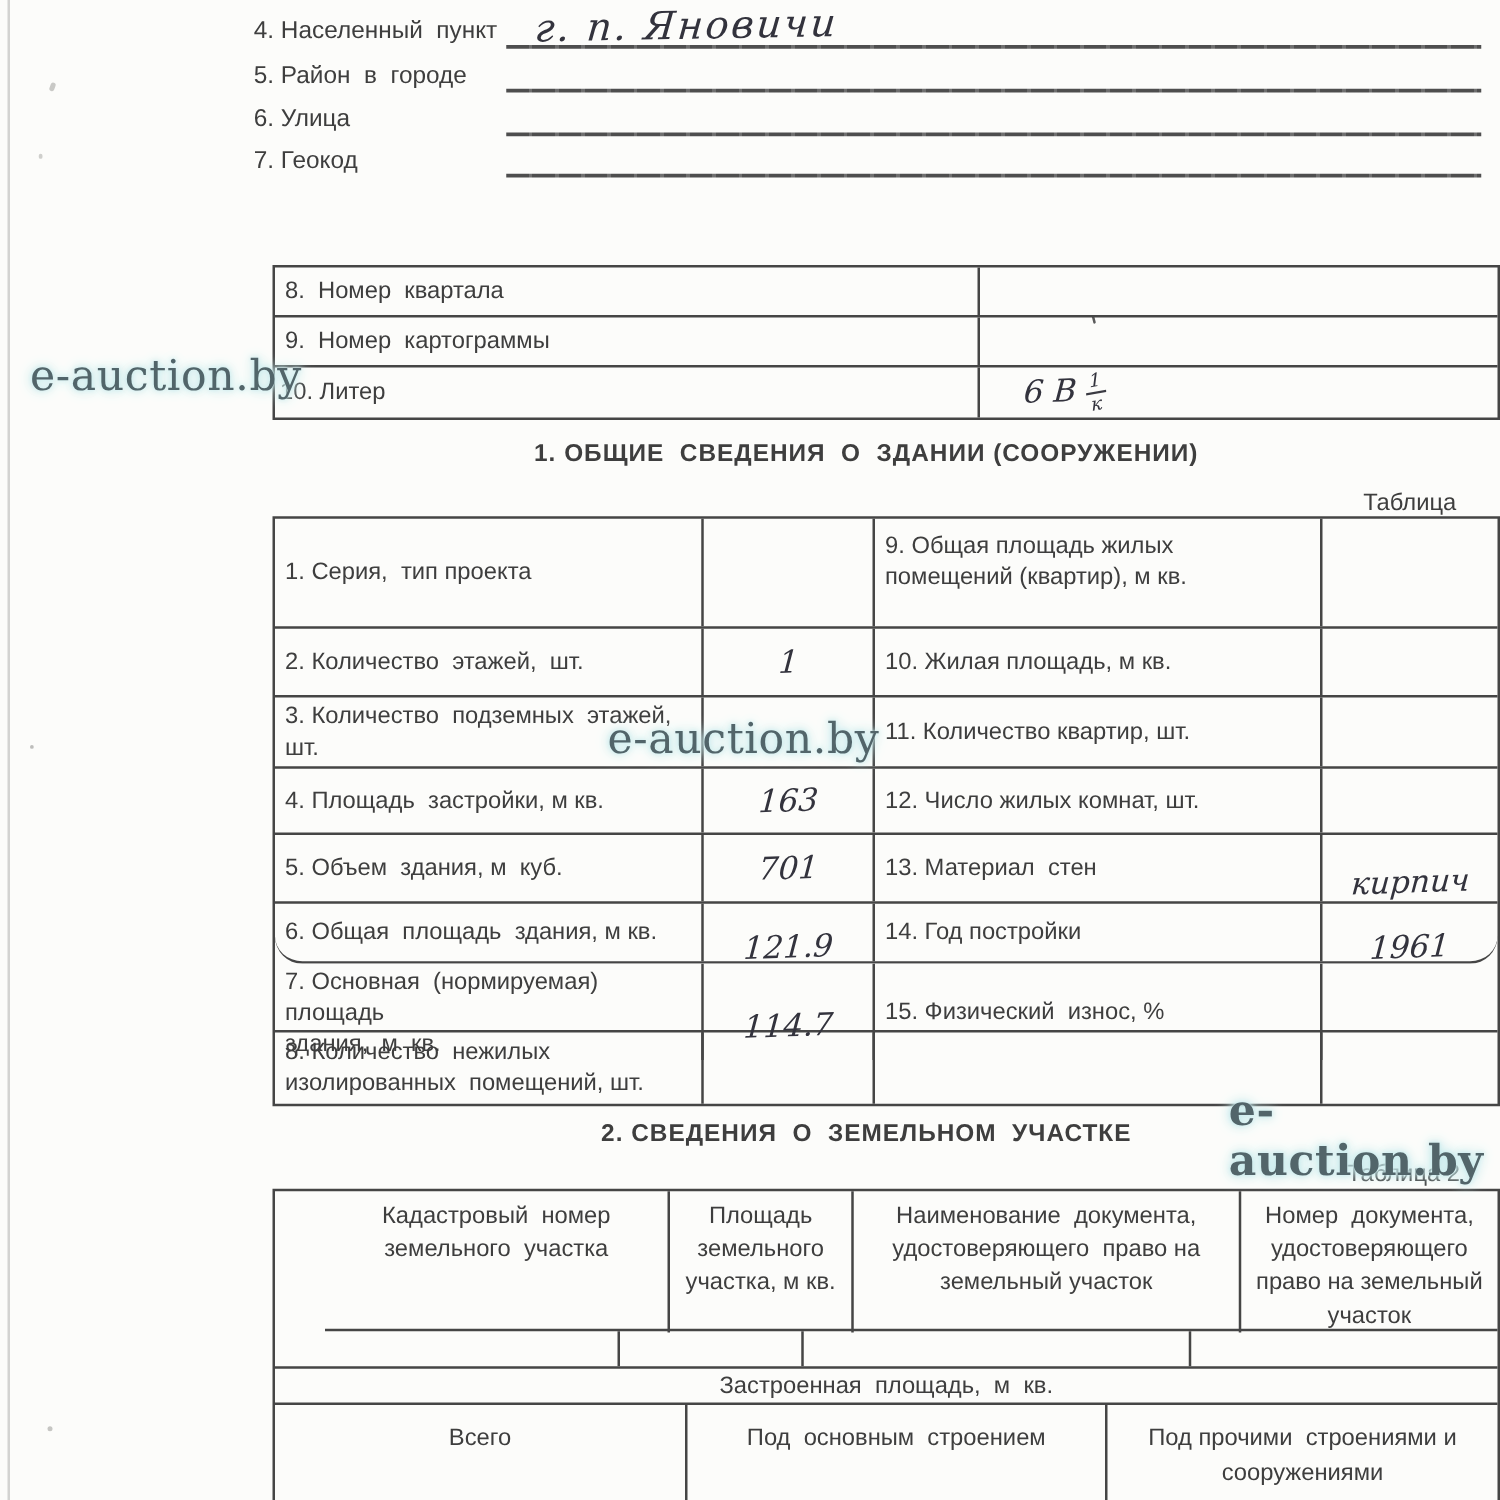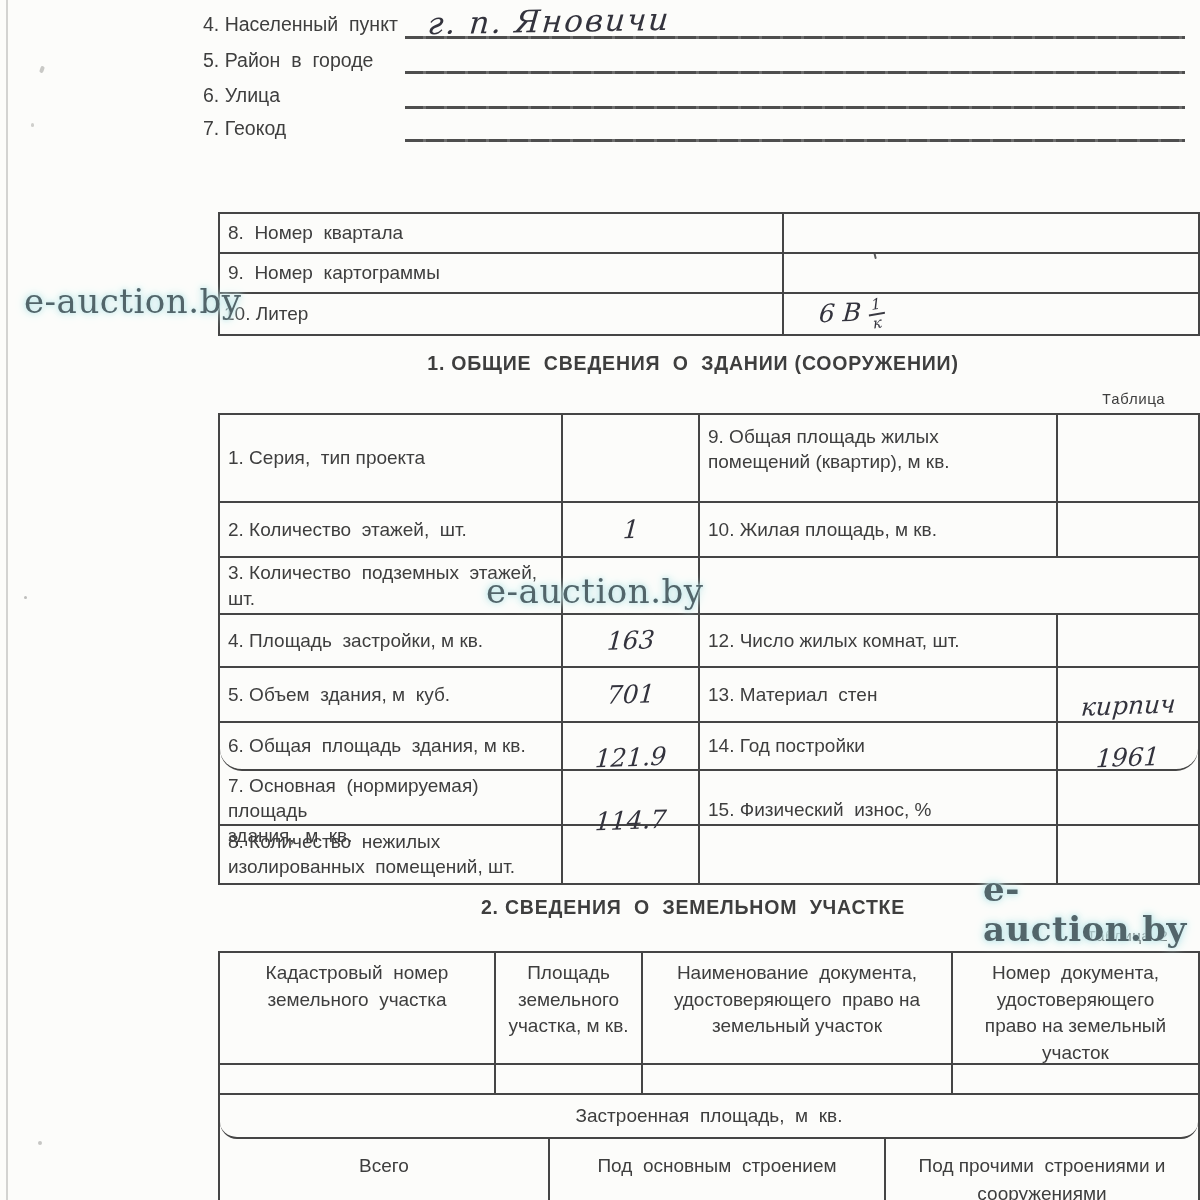--- a/index.html
+++ b/index.html
@@ -45,31 +45,31 @@
   
   .loctable{ top:212px; }
   .loctable .trow{ grid-template-columns:564px 1fr; height:40px; }
   .liter-val{ justify-content:flex-start; padding-left:35px; }
   .hwv{ font-family:"DejaVu Serif", serif; font-style:italic; font-size:25px; color:#33333d; transform:rotate(-2deg) skewX(-6deg); }
   .frac{ display:inline-flex; flex-direction:column; align-items:center; margin-left:8px; transform:rotate(-8deg); line-height:1; vertical-align:middle; }
   .frac .fn{ font-size:15px; border-bottom:2px solid #3a3a42; padding:0 3px 1px; }
   .frac .fd{ font-size:15px; padding-top:1px; }
   
   .sec-title{ position:absolute; left:202px; width:982px; text-align:center; font-weight:bold; font-size:19.5px; letter-spacing:.8px; }
-  .tbl-caption{ position:absolute; left:202px; text-align:right; font-size:15px;font-family:Liberation Mono, monospace; }
+  .tbl-caption{ position:absolute; left:202px; text-align:right; font-size:19px; }
   
   .t1{ top:413px; }
   .t1 .trow{ grid-template-columns:343px 137px 358px 1fr; }
   .low{ position:relative; top:11px; }
   
   .t2{ top:951px; }
-  .t2 .hdr{ grid-template-columns:276px 147px 310px 1fr; height:112px; }
+  .t2 .hdr{ grid-template-columns:276px 147px 310px 1fr; height:112px;margin-left:40px; }
   .t2 .hdr .cell{ justify-content:center; text-align:center; align-items:flex-start; padding-top:7px; line-height:1.4; }
   .t2 .emptyrow{ grid-template-columns:276px 147px 310px 1fr; height:30px; }
-  .t2 .merged{ grid-template-columns:1fr; height:44px;border-radius:17px; }
+  .t2 .merged{ grid-template-columns:1fr; height:29px; }
   .t2 .merged .cell{ justify-content:center; }
   .t2 .botrow{ grid-template-columns:330px 336px 1fr; height:80px; }
   .t2 .botrow .cell{ justify-content:center; text-align:center; align-items:flex-start; padding-top:13px; line-height:1.45; }
 </style>
 </head>
 <body>
 
 <div class="page">
 
   <div class="edge-line"></div>
@@ -142,20 +142,21 @@
       <div class="cell lab txt">10. Жилая площадь, м кв.</div>
       <div class="cell val">
           <span class="hwv"></span>
         </div>
     </div>
     <div class="trow" style="height:57px;">
       <div class="cell lab txt">3. Количество  подземных  этажей, шт.</div>
       <div class="cell val">
           <span class="hwv"></span>
         </div>
+      <div class="cell lab txt">11. Количество квартир, шт.</div>
       <div class="cell val">
           <span class="hwv"></span>
         </div>
     </div>
     <div class="trow" style="height:53px;">
       <div class="cell lab txt">4. Площадь  застройки, м кв.</div>
       <div class="cell val">
           <span class="hwv">163</span>
         </div>
       <div class="cell lab txt">12. Число жилых комнат, шт.</div>

